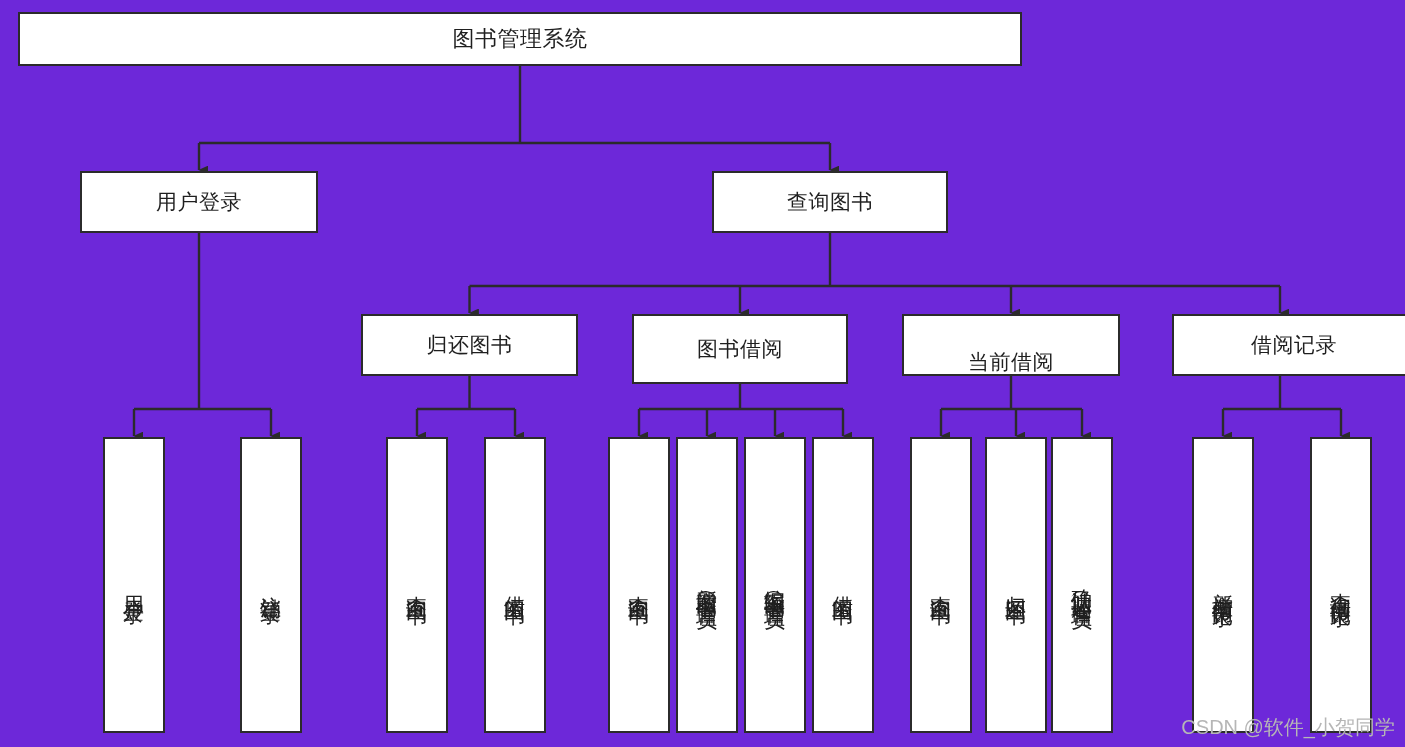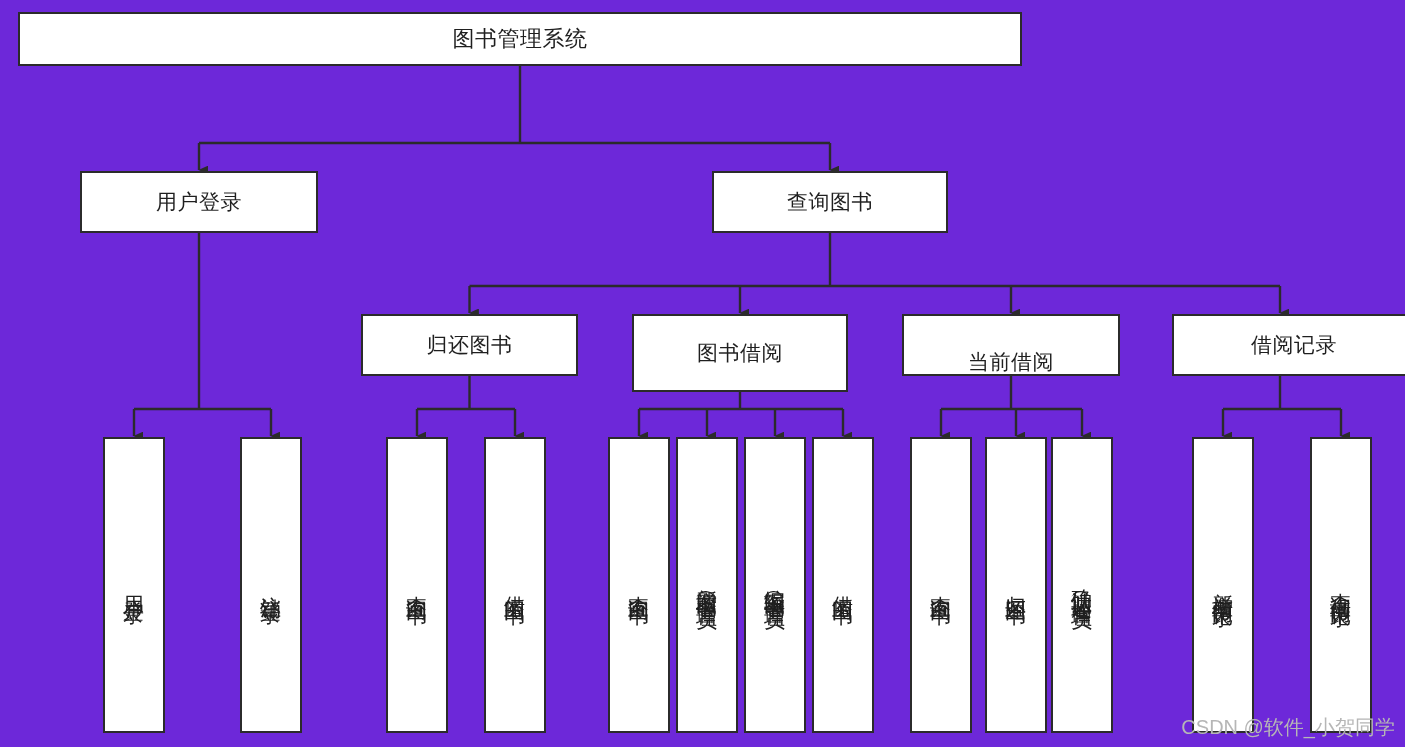--- a/index.html
+++ b/index.html
@@ -129,21 +129,21 @@
       </div>
       <div class="node-box horizontal" style="left: 80px; top: 171px; width: 238px; height: 62px;">
         <span class="node-label">用户登录</span>
       </div>
       <div class="node-box horizontal" style="left: 712px; top: 171px; width: 236px; height: 62px;">
         <span class="node-label">查询图书</span>
       </div>
       <div class="node-box horizontal" style="left: 361px; top: 314px; width: 217px; height: 62px;">
         <span class="node-label">归还图书</span>
       </div>
-      <div class="node-box horizontal" style="left: 632px; top: 314px; width: 216px; height: 78px;">
+      <div class="node-box horizontal" style="left: 632px; top: 314px; width: 216px; height: 70px;">
         <span class="node-label">图书借阅</span>
       </div>
       <div class="node-box horizontal" style="left: 902px; top: 314px; width: 218px; height: 62px; align-items: flex-end;">
         <span class="node-label">当前借阅</span>
       </div>
       <div class="node-box horizontal" style="left: 1172px; top: 314px; width: 244px; height: 62px;">
         <span class="node-label">借阅记录</span>
       </div>
       <div class="node-box vertical" style="left: 103px; top: 437px; width: 62px; height: 296px;">
         <span class="node-label">用户登录</span>

